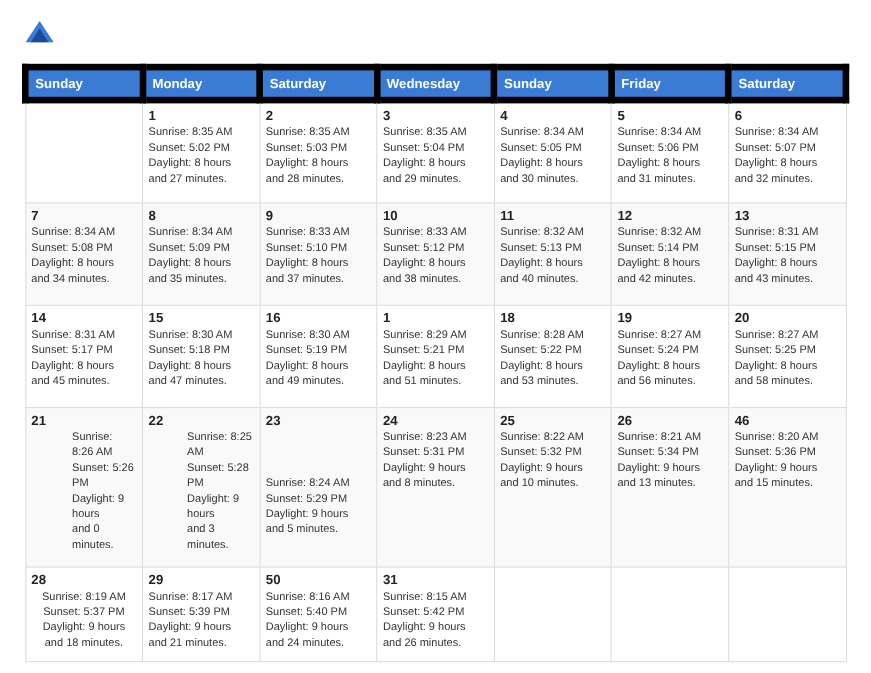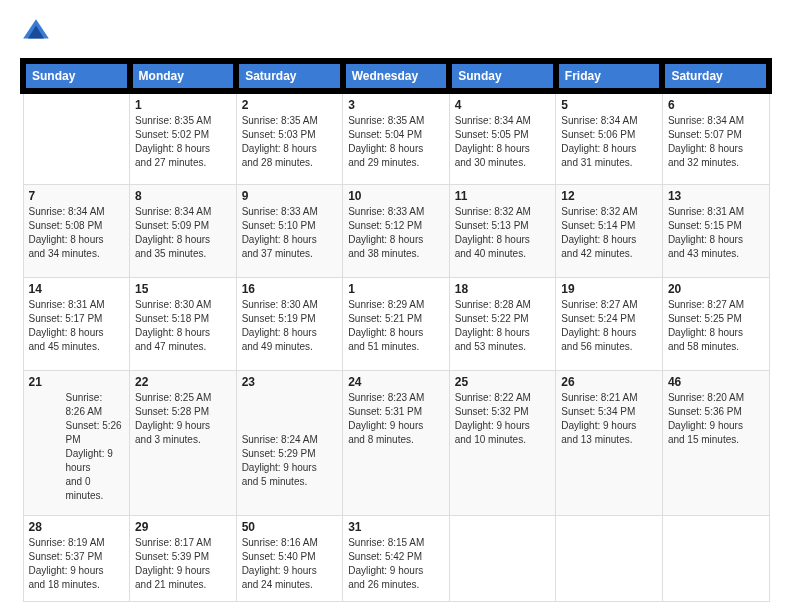--- a/index.html
+++ b/index.html
@@ -283,21 +283,21 @@
         <tr>
           <td>
             <span class="day-number">21</span>
             <div class="day-info" style="white-space: pre-line; margin-left: 37px;">Sunrise: 8:26 AM
 Sunset: 5:26 PM
 Daylight: 9 hours
 and 0 minutes.</div>
           </td>
           <td>
             <span class="day-number">22</span>
-            <div class="day-info" style="white-space: pre-line;">Sunrise: 8:25 AM
+            <div class="day-info" style="white-space: pre-line; margin-left: 35px;">Sunrise: 8:25 AM
 Sunset: 5:28 PM
 Daylight: 9 hours
 and 3 minutes.</div>
           </td>
           <td>
             <span class="day-number">23</span>
             <div class="day-info" style="white-space: pre-line; margin-top: 44px;">Sunrise: 8:24 AM
 Sunset: 5:29 PM
 Daylight: 9 hours
 and 5 minutes.</div>
@@ -327,21 +327,21 @@
             <span class="day-number">46</span>
             <div class="day-info" style="white-space: pre-line;">Sunrise: 8:20 AM
 Sunset: 5:36 PM
 Daylight: 9 hours
 and 15 minutes.</div>
           </td>
         </tr>
         <tr class="last-row">
           <td>
             <span class="day-number">28</span>
-            <div class="day-info" style="white-space: pre-line;">Sunrise: 8:19 AM
+            <div class="day-info" style="white-space: pre-line; text-align: center;">Sunrise: 8:19 AM
 Sunset: 5:37 PM
 Daylight: 9 hours
 and 18 minutes.</div>
           </td>
           <td>
             <span class="day-number">29</span>
             <div class="day-info" style="white-space: pre-line;">Sunrise: 8:17 AM
 Sunset: 5:39 PM
 Daylight: 9 hours
 and 21 minutes.</div>

